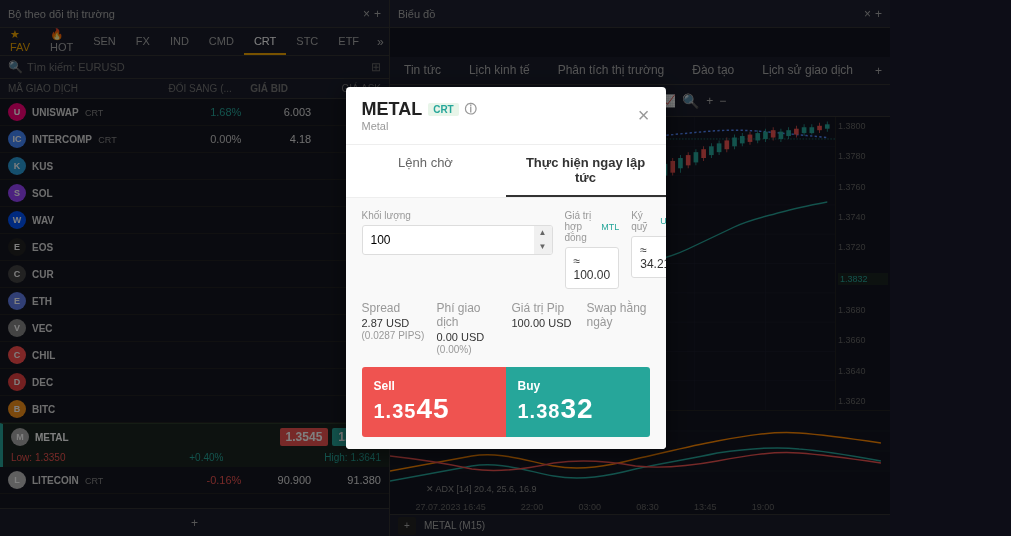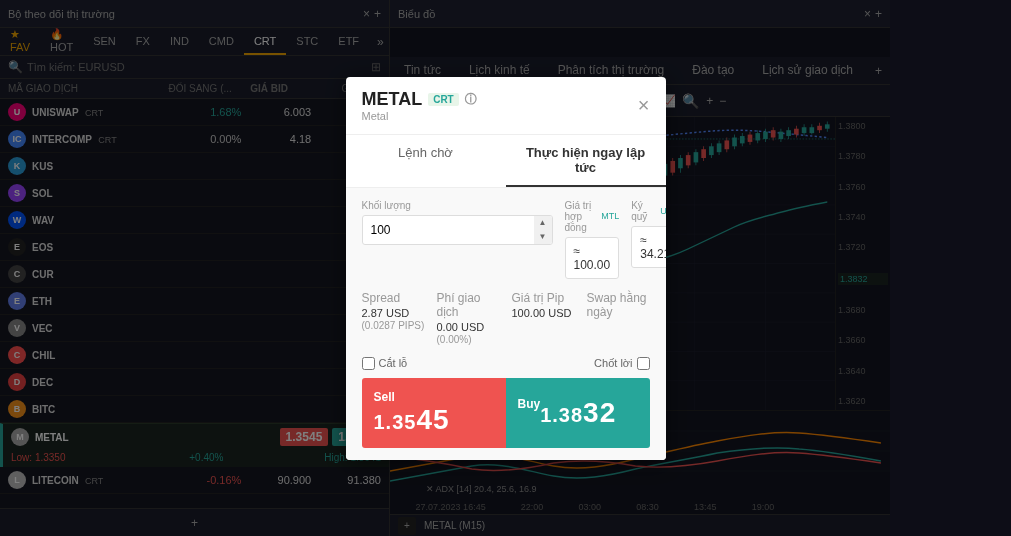--- a/index.html
+++ b/index.html
@@ -628,42 +628,32 @@
         </div>
         <div class="modal-info-item">
           <div class="modal-info-label">Giá trị Pip</div>
           <div class="modal-info-value">100.00 USD</div>
         </div>
         <div class="modal-info-item">
           <div class="modal-info-label">Swap hằng ngày</div>
         </div>
       </div>
 
-      <div class="modal-checkbox-row">
-        <div class="modal-checkbox-item">
-          <input type="checkbox" style="">
-          <span>Cắt lỗ</span>
-        </div>
-        <div class="modal-checkbox-item">
-          <span>Chốt lời</span>
-          <input type="checkbox" style="">
-        </div>
-      </div>
 
       <div class="modal-action-row">
         <button class="btn-sell">
           <div style="display:flex;flex-direction:column;align-items:flex-start;">
             <span style="font-size:12px;">Sell</span>
             <span style="font-size:20px;font-weight:bold;letter-spacing:1px;">
               1.35<span style="font-size:28px;">45</span>
             </span>
           </div>
         </button>
         <button class="btn-buy">
-          <div style="display:flex;flex-direction:row;align-items:flex-start;">
+          <div style="display:flex;flex-direction:column;align-items:flex-start;">
             <span style="font-size:12px;">Buy</span>
             <span style="font-size:20px;font-weight:bold;letter-spacing:1px;">
               1.38<span style="font-size:28px;">32</span>
             </span>
           </div>
         </button>
       </div>
     </div>
   </div>
 </div>

